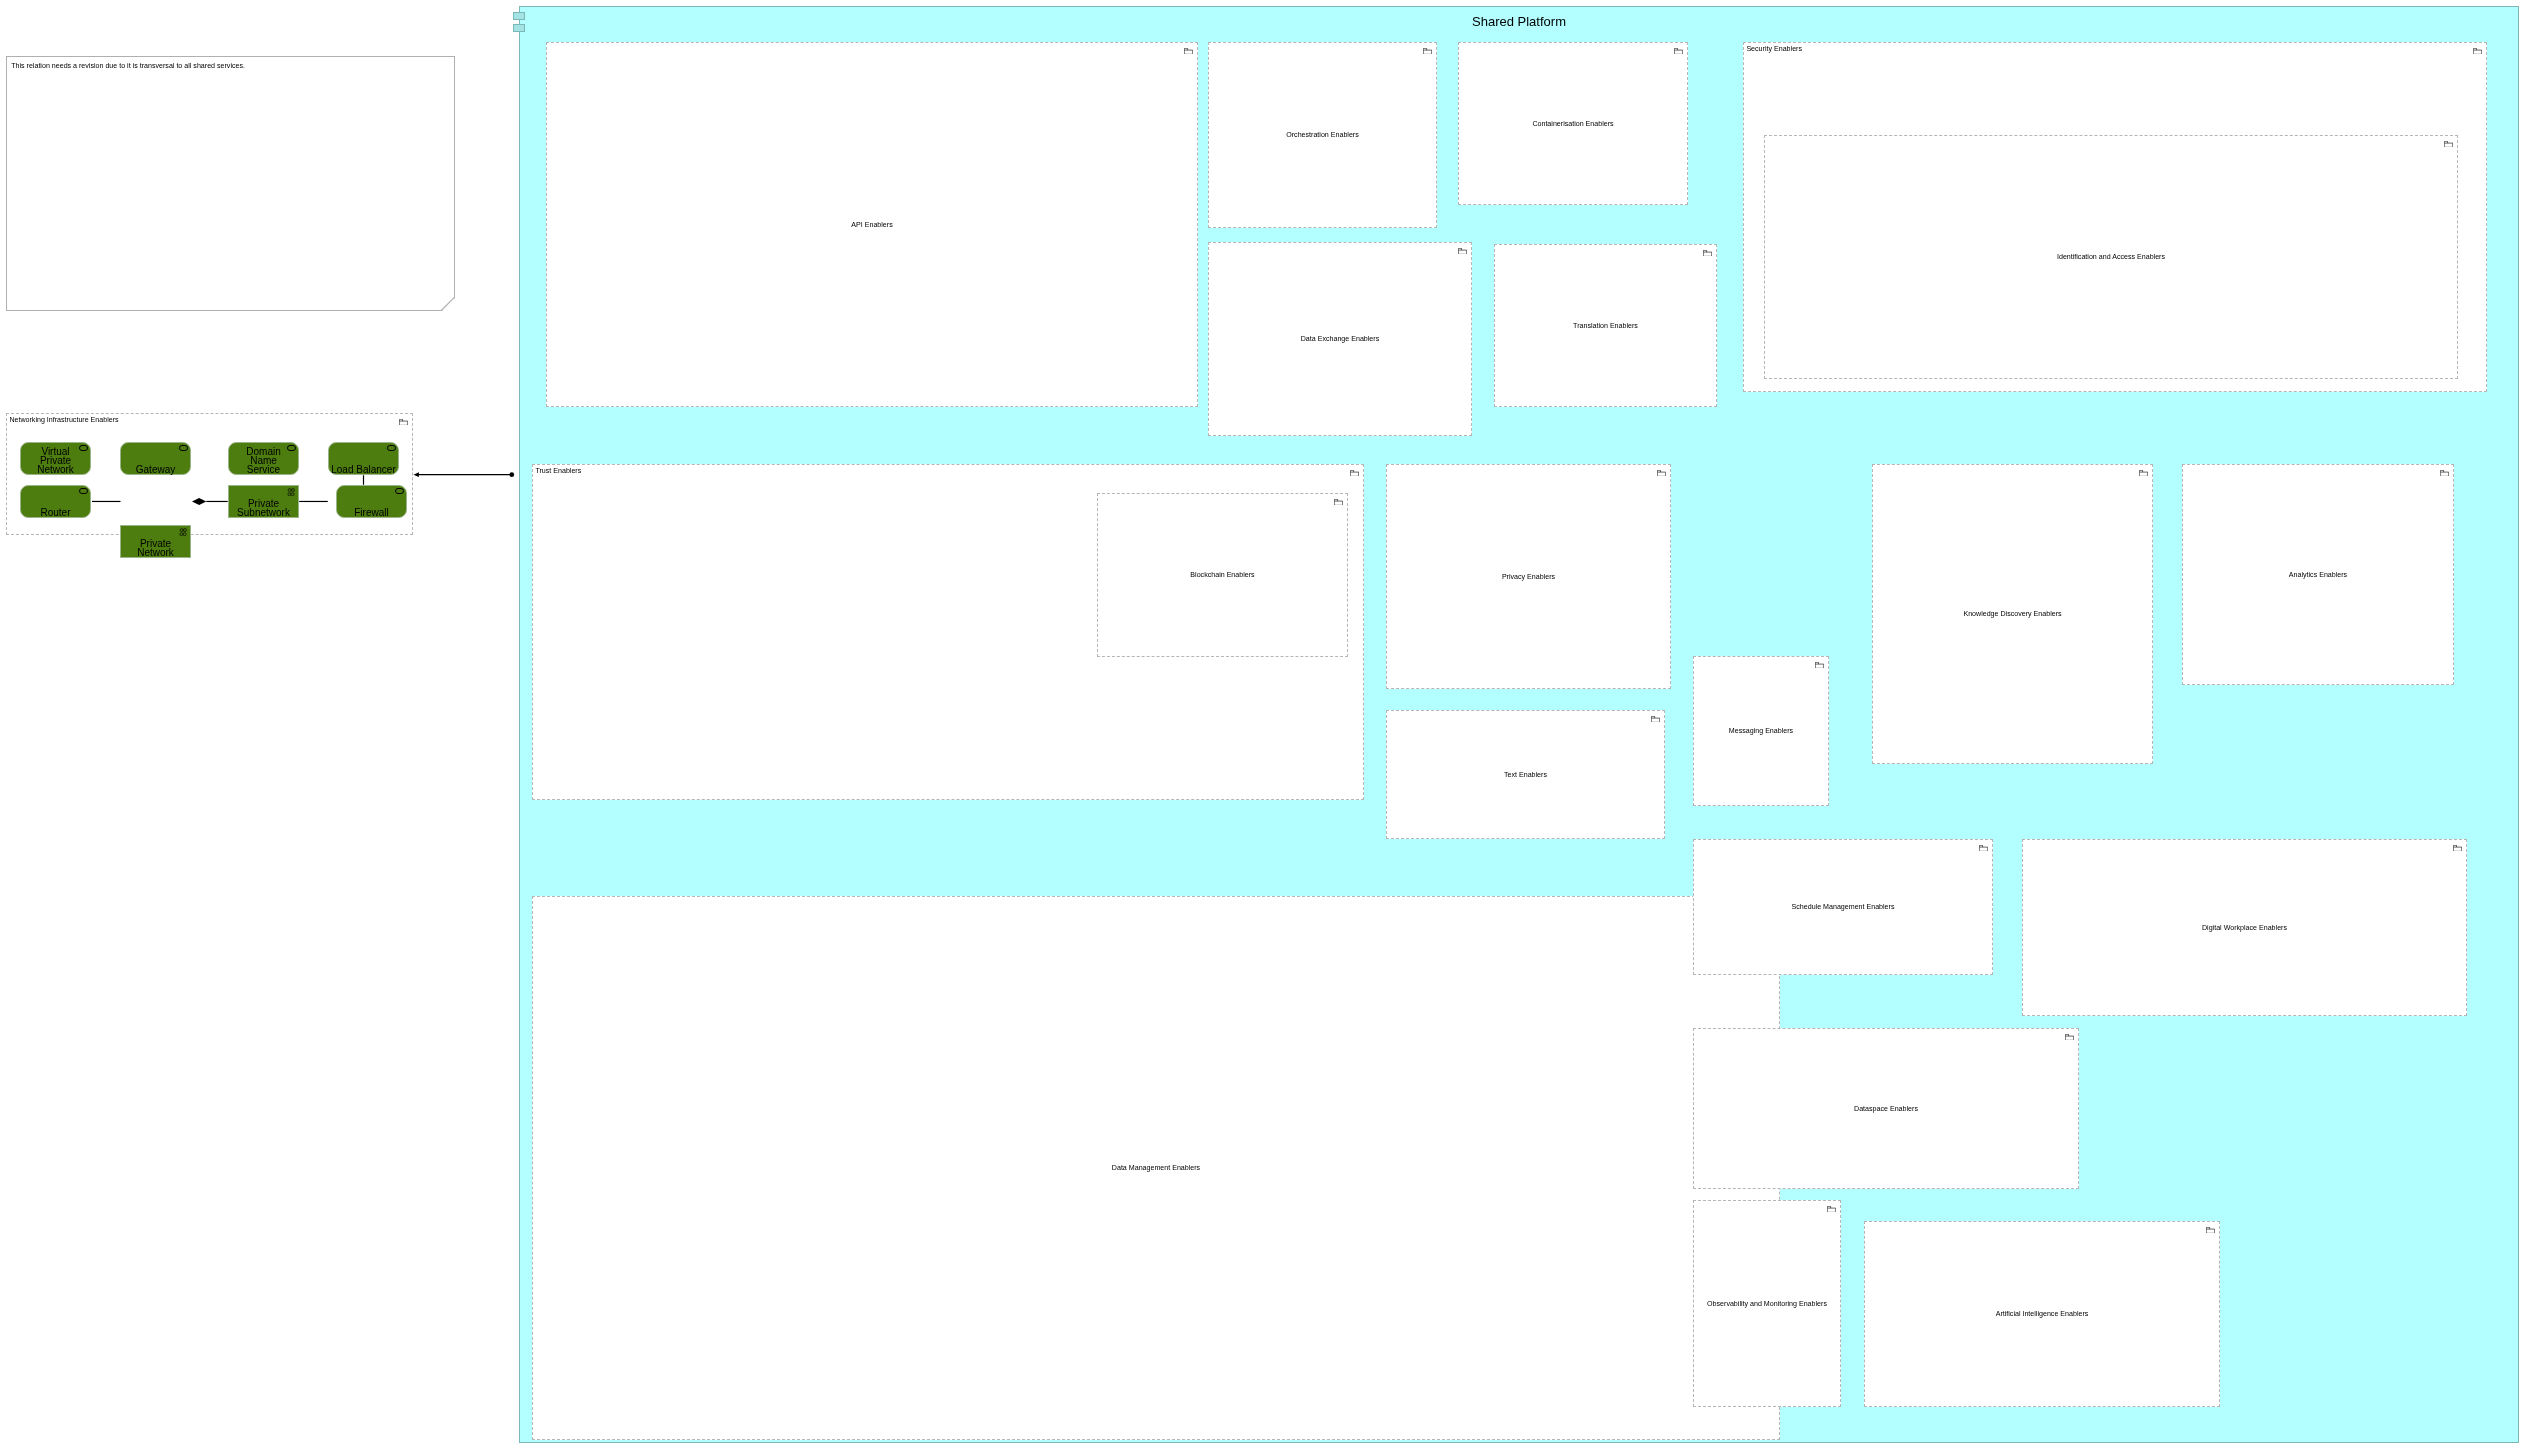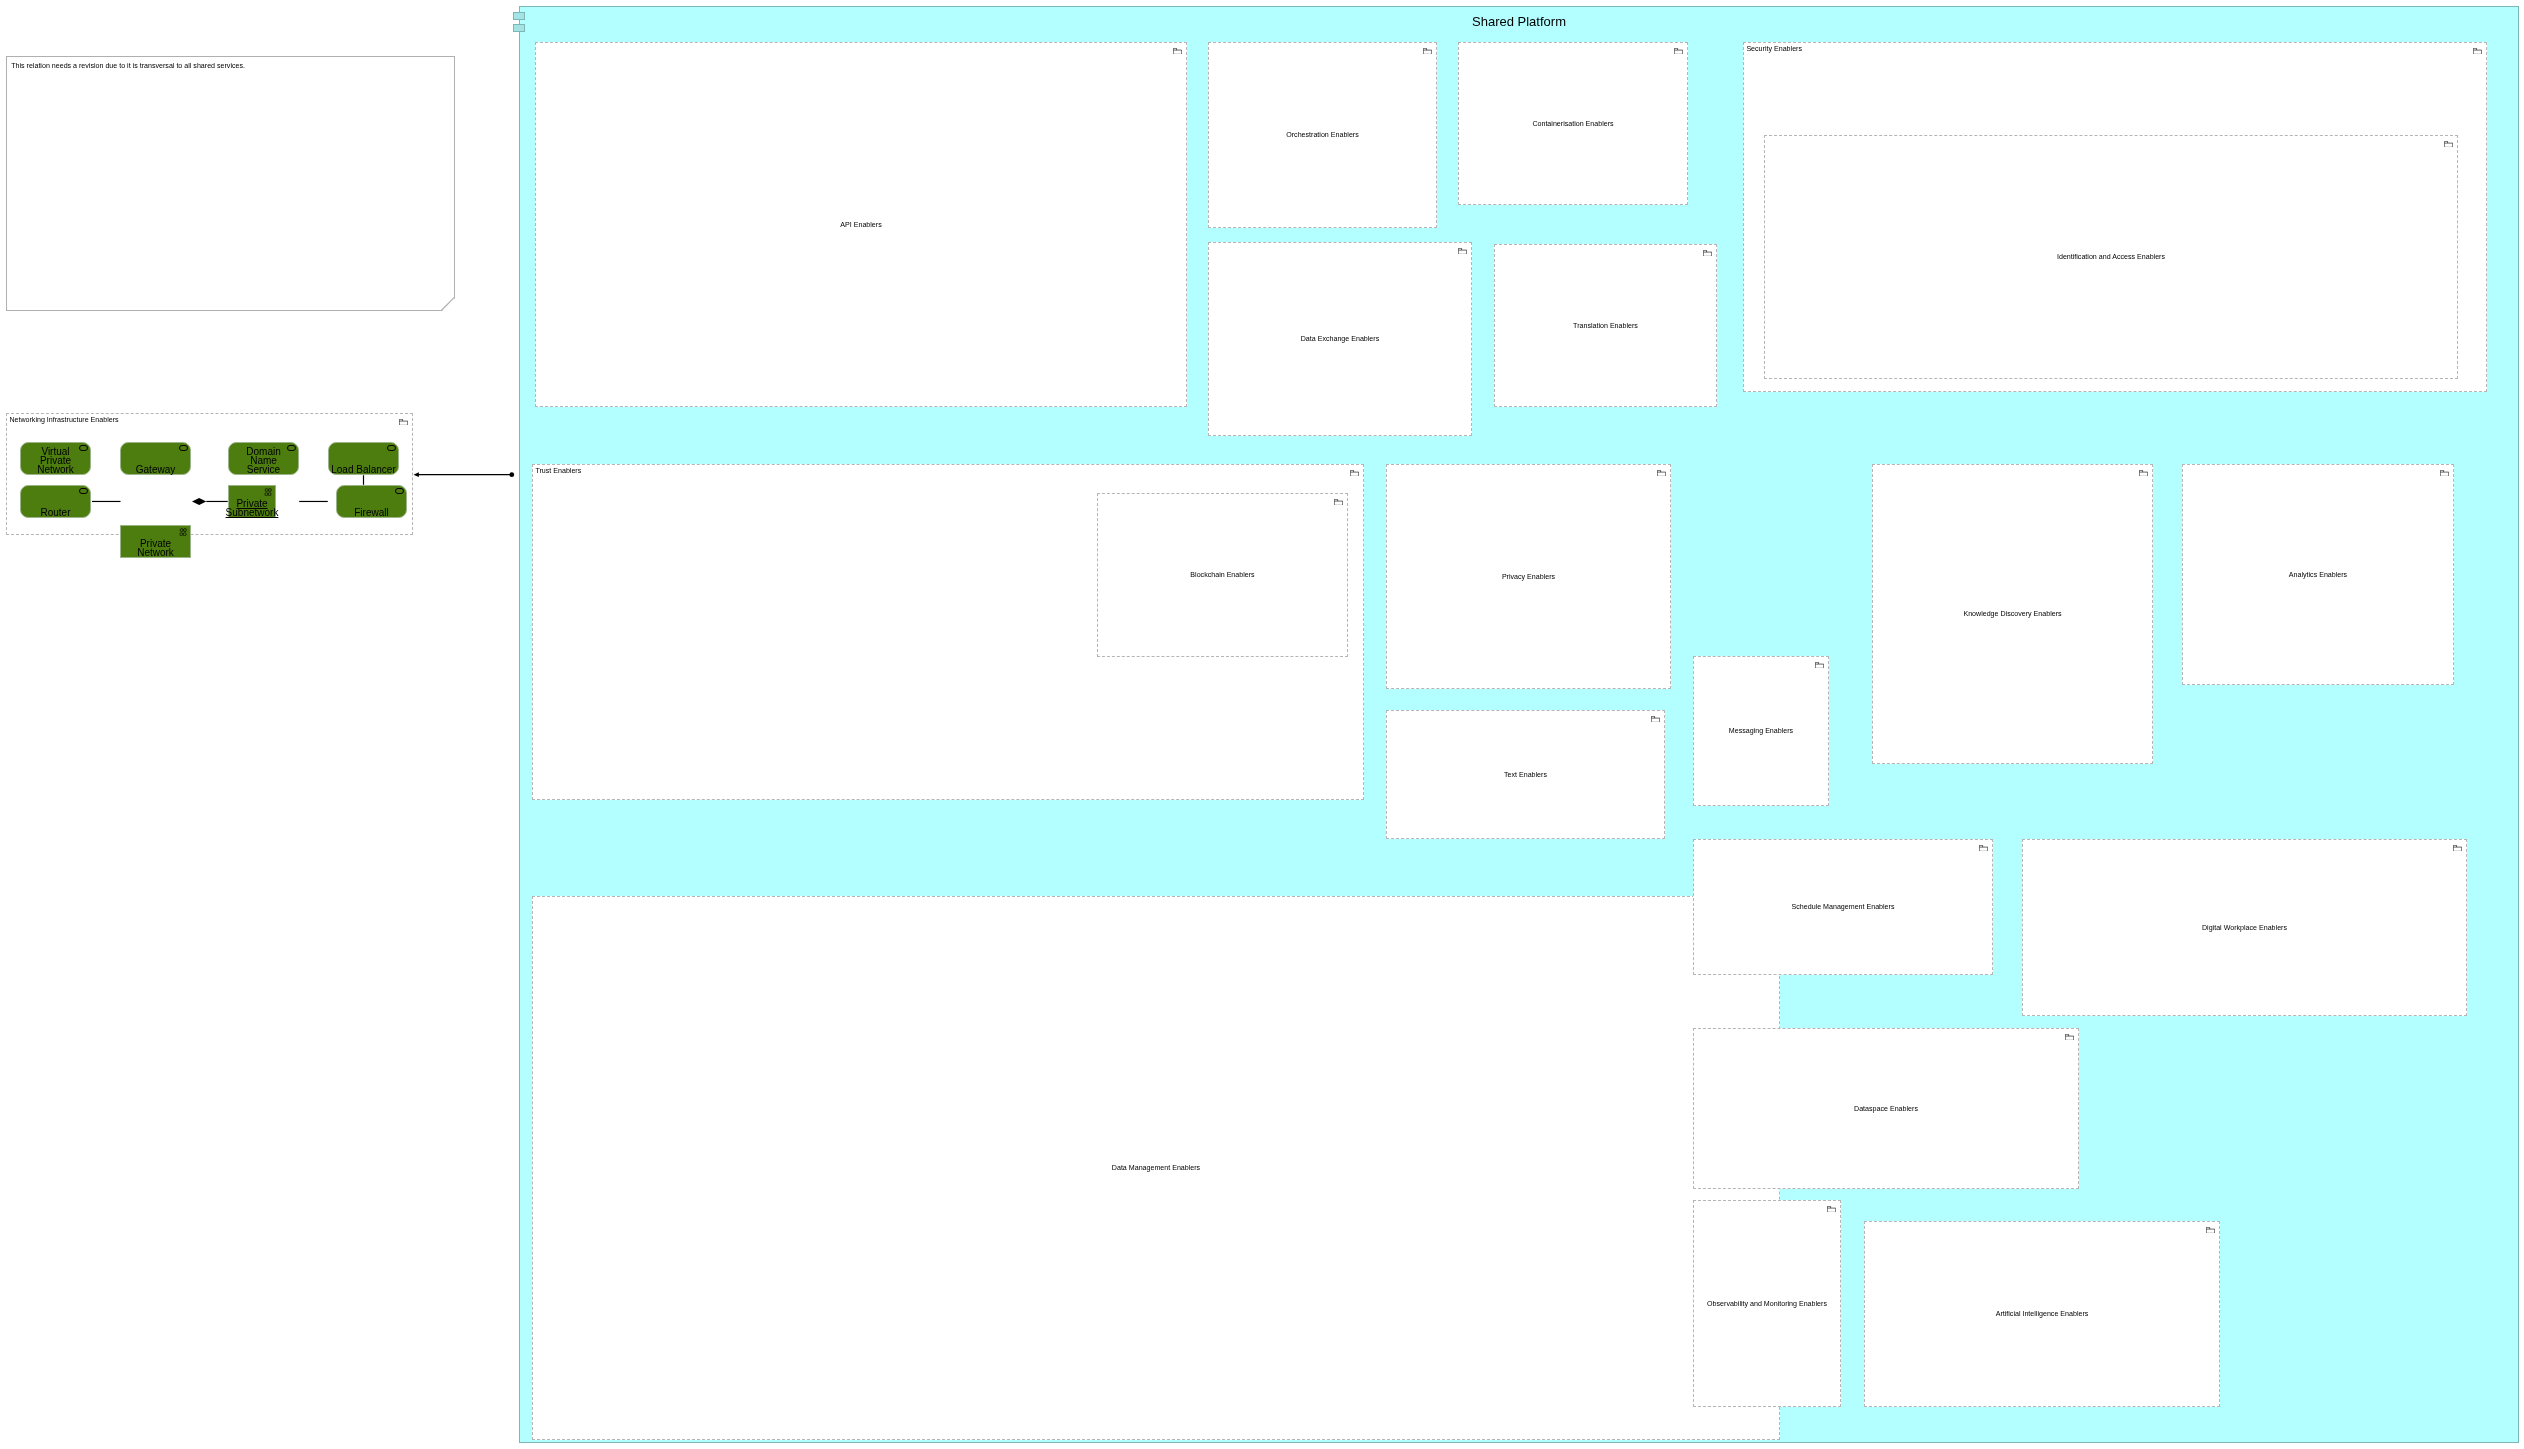--- a/index.html
+++ b/index.html
@@ -61,21 +61,21 @@
   <span>Private Network</span>
   <svg class="net-icon" viewBox="0 0 14 14">
       <g fill="none" stroke="#000" stroke-width="1.1">
         <circle cx="4.5" cy="3.5" r="2.5"></circle>
         <circle cx="10" cy="3.5" r="2.5"></circle>
         <circle cx="4" cy="10.5" r="2.5"></circle>
         <circle cx="9.5" cy="10.5" r="2.5"></circle>
       </g>
     </svg>
 </div>
-<div class="abs node" style="left:228px;top:485px;width:48px;height:33px;text-decoration:underline;">
+<div class="abs node" style="left:228px;top:485px;width:71px;height:33px;">
   <span>Private Subnetwork</span>
   <svg class="net-icon" viewBox="0 0 14 14">
       <g fill="none" stroke="#000" stroke-width="1.1">
         <circle cx="4.5" cy="3.5" r="2.5"></circle>
         <circle cx="10" cy="3.5" r="2.5"></circle>
         <circle cx="4" cy="10.5" r="2.5"></circle>
         <circle cx="9.5" cy="10.5" r="2.5"></circle>
       </g>
     </svg>
 </div>
@@ -94,21 +94,21 @@
   <polygon points="694,797 703,793 703,801" fill="#000"></polygon>
   <circle cx="859" cy="797" r="4" fill="#000"></circle>
 </svg>
 
 <div class="abs platform" style="left:519px;top:6px;width:2000px;height:1437px;">
   <span class="platform-title">Shared Platform</span>
 </div>
 <span class="abs ptab" style="left:513px;top:12px;"></span>
 <span class="abs ptab" style="left:513px;top:24px;"></span>
 
-<div class="abs grp" style="left:535px;top:42px;width:652px;height:365px;">
+<div class="abs grp" style="left:546px;top:42px;width:652px;height:365px;">
   <span class="grp-label-center">API Enablers</span>
   <svg class="folder" viewBox="0 0 15 11">
       <path d="M0.5 3.5 H14.5 V10.5 H0.5 Z M0.5 3.5 V0.5 H6 V3.5" fill="none" stroke="#000" stroke-width="1"></path>
     </svg>
 </div>
 <div class="abs grp" style="left:1208px;top:42px;width:229px;height:186px;">
   <span class="grp-label-center">Orchestration Enablers</span>
   <svg class="folder" viewBox="0 0 15 11">
       <path d="M0.5 3.5 H14.5 V10.5 H0.5 Z M0.5 3.5 V0.5 H6 V3.5" fill="none" stroke="#000" stroke-width="1"></path>
     </svg>

